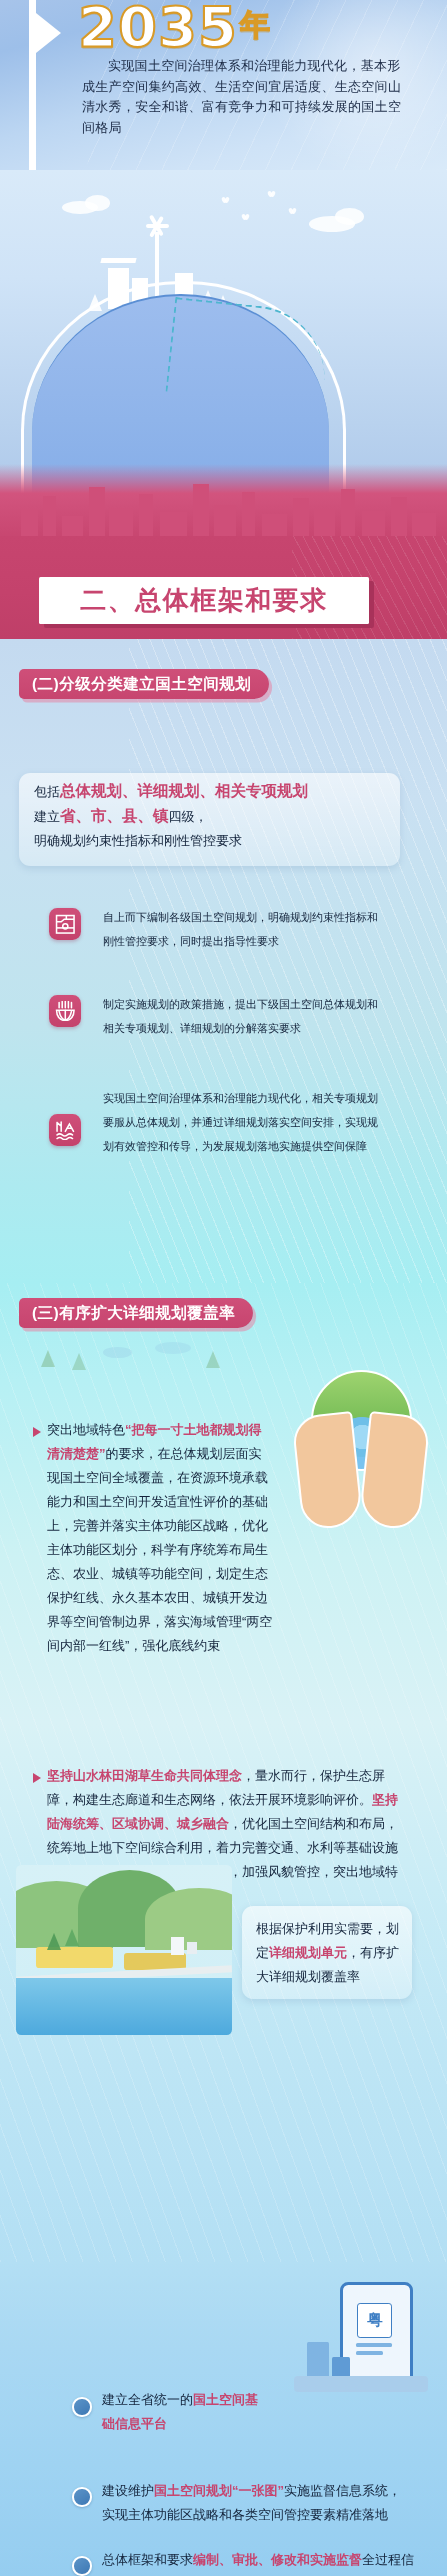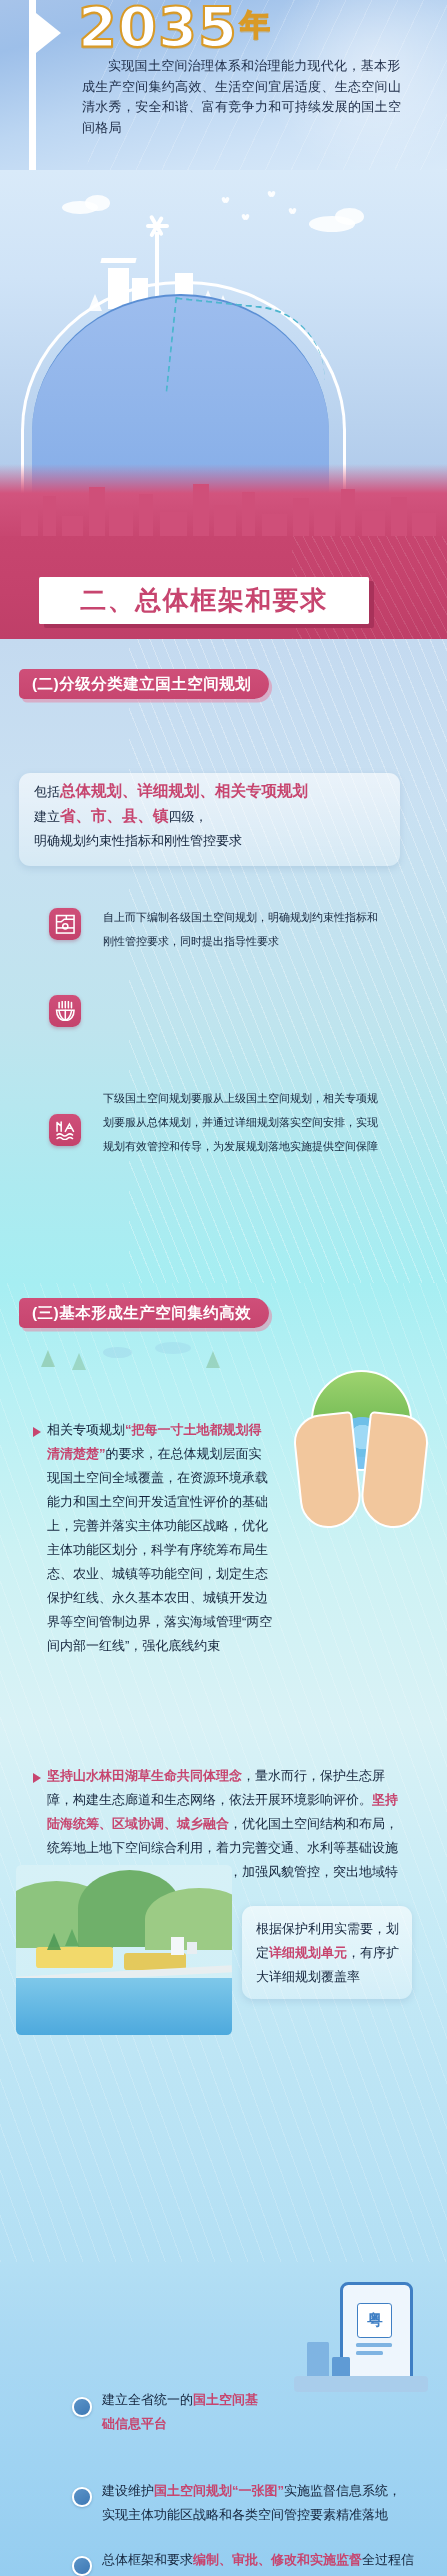--- a/index.html
+++ b/index.html
@@ -335,54 +335,55 @@
   </div>
   <div class="item-txt" style="left:103px;top:905px;">自上而下编制各级国土空间规划，明确规划约束性指标和刚性管控要求，同时提出指导性要求</div>
 
   <div class="icon-box" style="left:49px;top:995px;">
     <svg width="20.6" height="20.6" viewBox="0 0 40 40" fill="none" stroke="#ffffff" stroke-width="3" stroke-linecap="round">
       <path d="M8 3 V13 M14 1 V13 M20 0 V13 M26 1 V13 M32 3 V13"></path>
       <path d="M3 18 H37 C37 30 30 38 20 38 C10 38 3 30 3 18 Z"></path>
       <path d="M20 18 V38 M8 20 C10 30 14 36 20 38 M32 20 C30 30 26 36 20 38"></path>
     </svg>
   </div>
+  <div class="item-txt" style="left:103px;top:992px;">制定实施规划的政策措施，提出下级国土空间总体规划和相关专项规划、详细规划的分解落实要求</div>
 
   <div class="icon-box" style="left:49px;top:1114px;">
     <svg width="20.6" height="20.6" viewBox="0 0 40 40" fill="none" stroke="#ffffff" stroke-width="3" stroke-linecap="round">
       <path d="M4 22 V5 M4 5 L12 12 M12 4 V22"></path>
       <path d="M20 22 L28 8 L36 22"></path>
       <path d="M24 16 H32"></path>
       <path d="M4 29 q5 -4 10 0 t10 0 t10 0"></path>
       <path d="M4 36 q5 -4 10 0 t10 0 t10 0"></path>
     </svg>
   </div>
-  <div class="item-txt" style="left:103px;top:1086px;">下级国土空间规划要服从上级国土空间规划，相关专项规划要服从总体规划，并通过详细规划落实空间安排，实现规划有效管控和传导，为发展规划落地实施提供空间保障</div>
+  <div class="item-txt" style="left:103px;top:1086px;">实现国土空间治理体系和治理能力现代化，相关专项规划要服从总体规划，并通过详细规划落实空间安排，实现规划有效管控和传导，为发展规划落地实施提供空间保障</div>
 
   <div class="band-b3">
     <div class="hatch"></div>
   </div>
 
-  <div class="sub-head" style="left:18.5px;top:1298px;">(三)基本形成生产空间集约高效</div>
+  <div class="sub-head" style="left:18.5px;top:1298px;">(三)有序扩大详细规划覆盖率</div>
 
   <div class="tree" style="left:41px;top:1350px;border-bottom-color:#7fb98f;opacity:.55;"></div>
   <div class="tree" style="left:72px;top:1353px;border-bottom-color:#7fb98f;opacity:.45;"></div>
   <div class="cloud" style="left:103px;top:1347px;width:29px;height:11.3px;background:#9fd6ea;opacity:.5;"></div>
   <div class="cloud" style="left:155px;top:1342px;width:36px;height:12.4px;background:#9fd6ea;opacity:.45;"></div>
   <div class="tree" style="left:206px;top:1351px;border-bottom-color:#7fb98f;opacity:.5;"></div>
 
   <div class="earth-hands">
     <div class="earth-circ"></div>
     <div class="earth-water"></div>
     <div class="palm-l"></div>
     <div class="palm-r"></div>
   </div>
 
   <div class="tri-bullet" style="left:33px;top:1427px;"></div>
   <div class="para" style="left:47px;top:1418px;width:227px;">
-    <span>相关专项规划</span><span class="hl">“把每一寸土地都规划得清清楚楚”</span><span>的要求，在总体规划层面实现国土空间全域覆盖，在资源环境承载能力和国土空间开发适宜性评价的基础上，完善并落实主体功能区战略，优化主体功能区划分，科学有序统筹布局生态、农业、城镇等功能空间，划定生态保护红线、永久基本农田、城镇开发边界等空间管制边界，落实海域管理“两空间内部一红线”，强化底线约束</span>
+    <span>突出地域特色</span><span class="hl">“把每一寸土地都规划得清清楚楚”</span><span>的要求，在总体规划层面实现国土空间全域覆盖，在资源环境承载能力和国土空间开发适宜性评价的基础上，完善并落实主体功能区战略，优化主体功能区划分，科学有序统筹布局生态、农业、城镇等功能空间，划定生态保护红线、永久基本农田、城镇开发边界等空间管制边界，落实海域管理“两空间内部一红线”，强化底线约束</span>
   </div>
 
   <div class="tri-bullet" style="left:33px;top:1773px;"></div>
   <div class="para" style="left:47px;top:1764px;width:361px;">
     <span class="hl">坚持山水林田湖草生命共同体理念</span><span>，量水而行，保护生态屏障，构建生态廊道和生态网络，依法开展环境影响评价。</span><span class="hl">坚持陆海统筹、区域协调、城乡融合</span><span>，优化国土空间结构和布局，统筹地上地下空间综合利用，着力完善交通、水利等基础设施和公共服务设施，延续历史文脉，加强风貌管控，突出地域特色</span>
   </div>
 
   <div class="landscape">
     <div class="ls-sky"></div>
     <div class="ls-hill" style="left:-15.5px;top:15.5px;width:113px;height:67px;background:#8dc47e;"></div>

